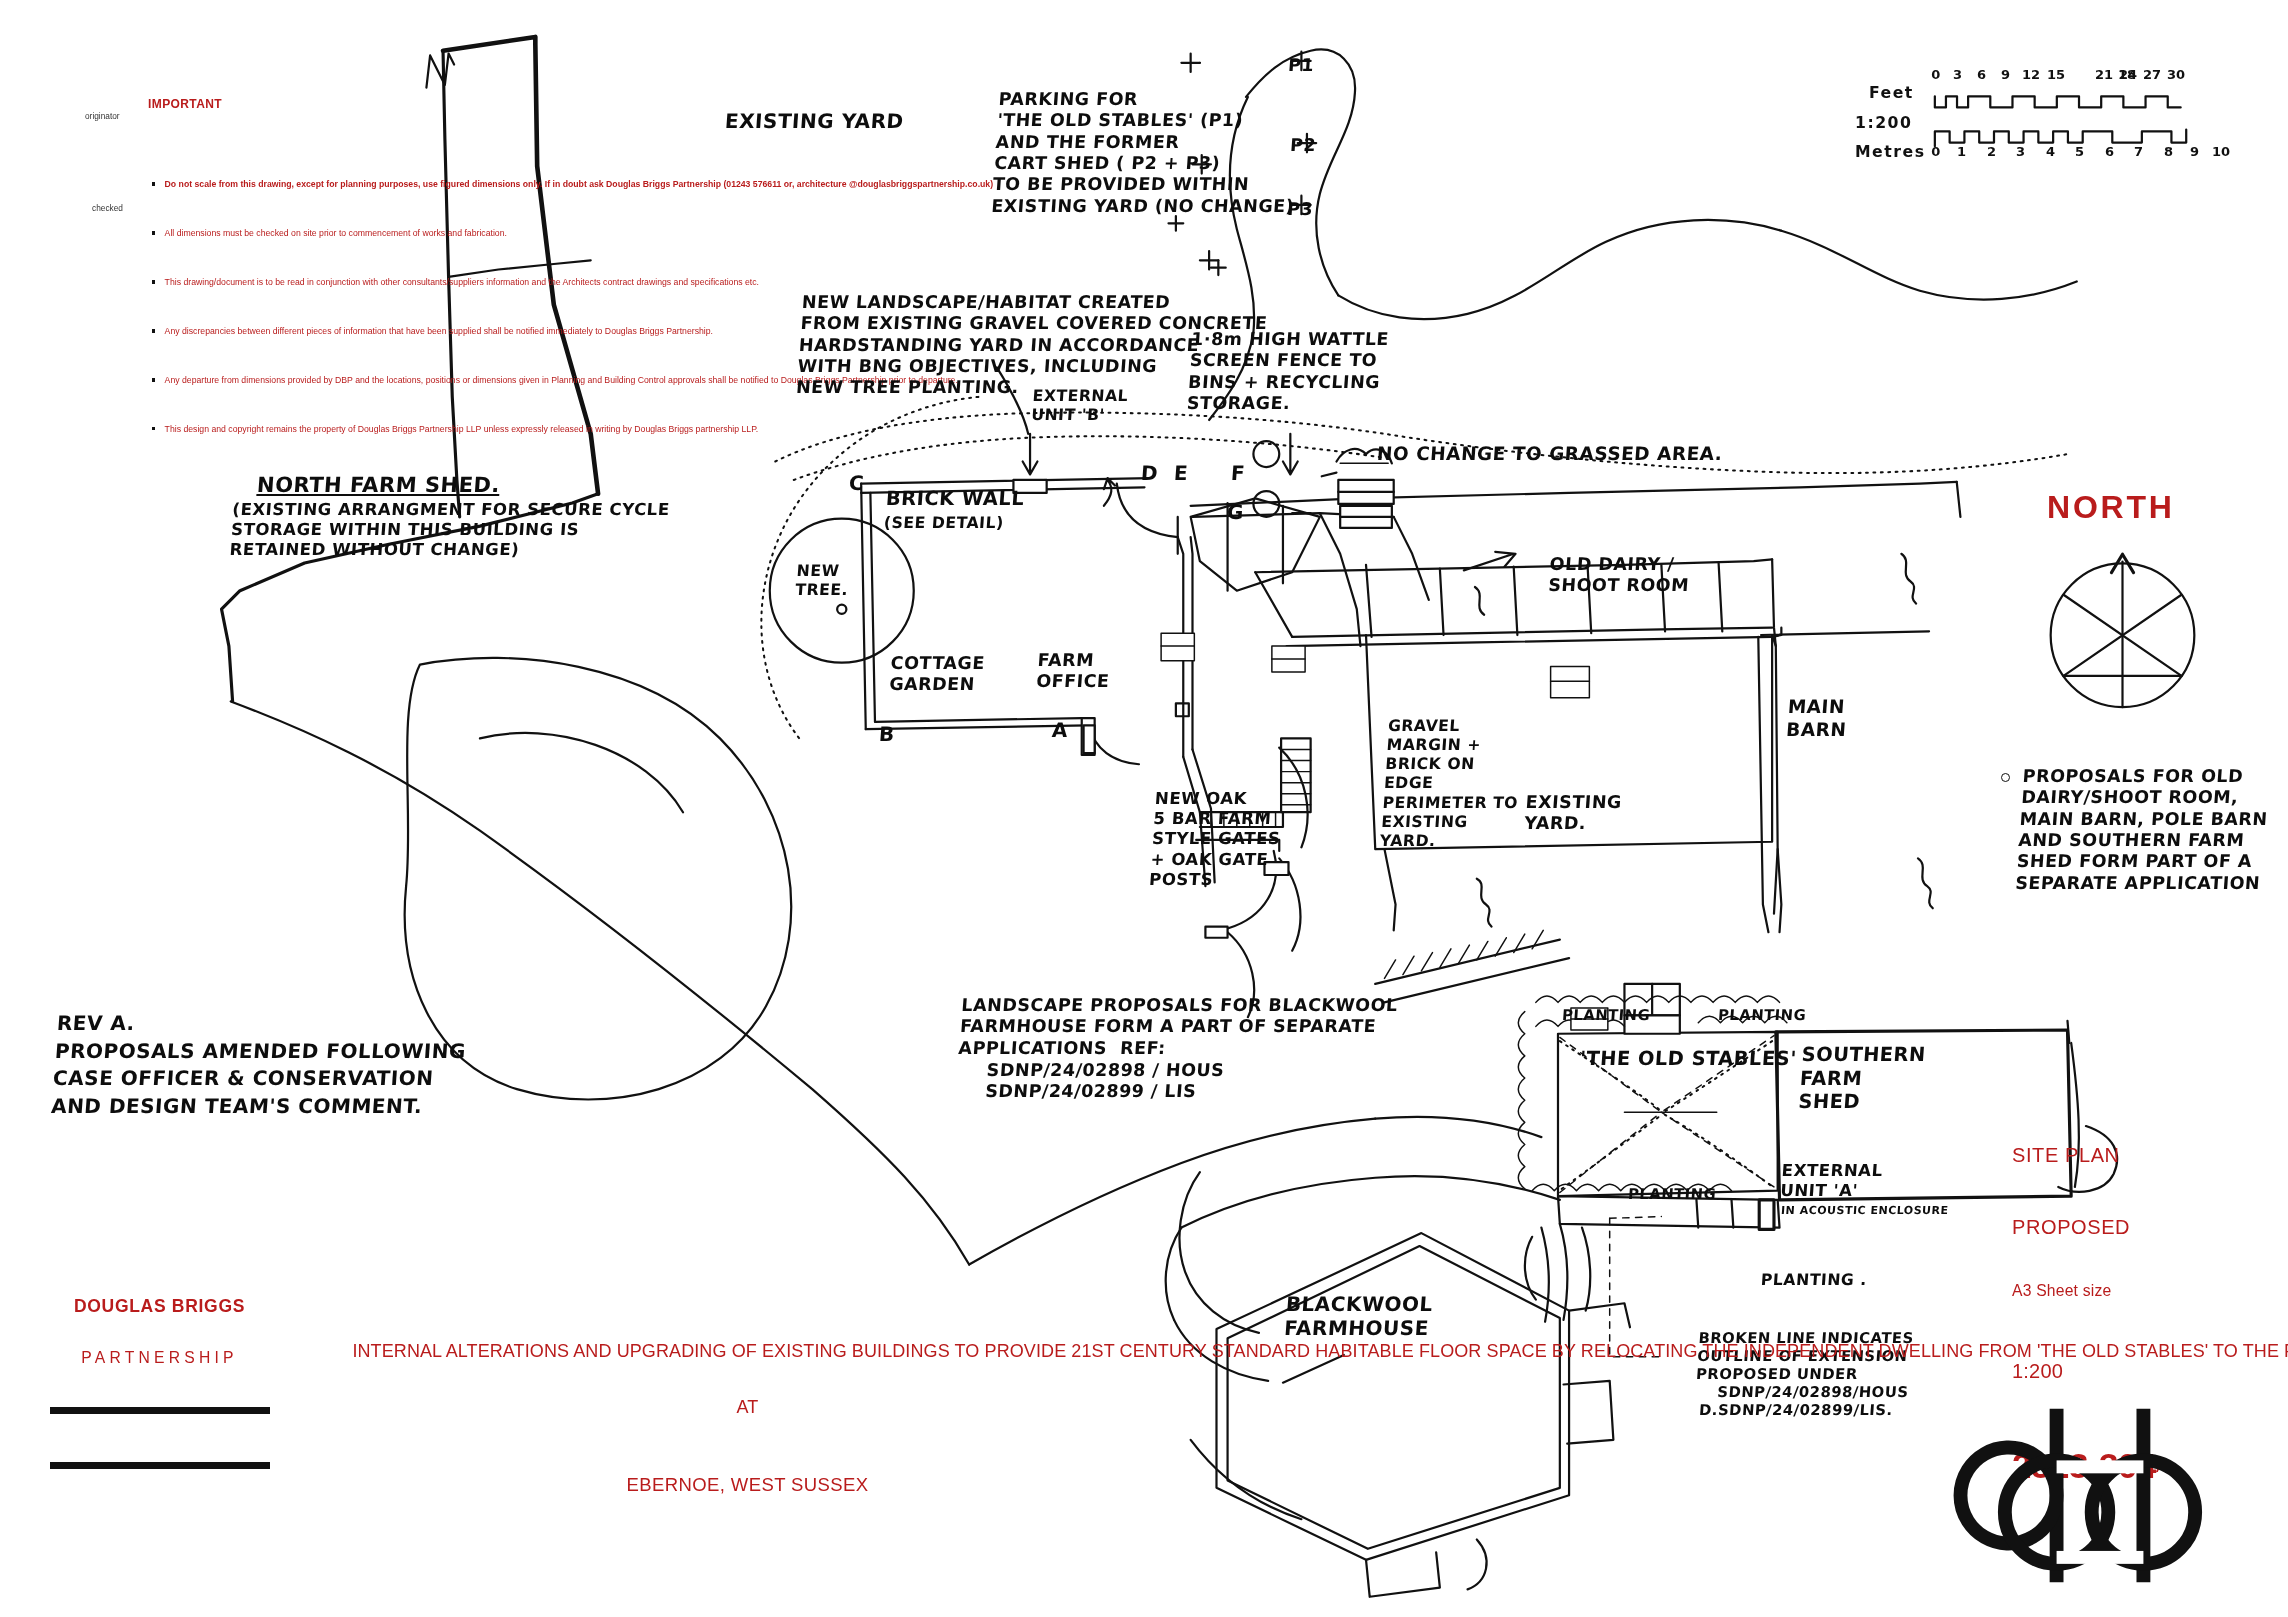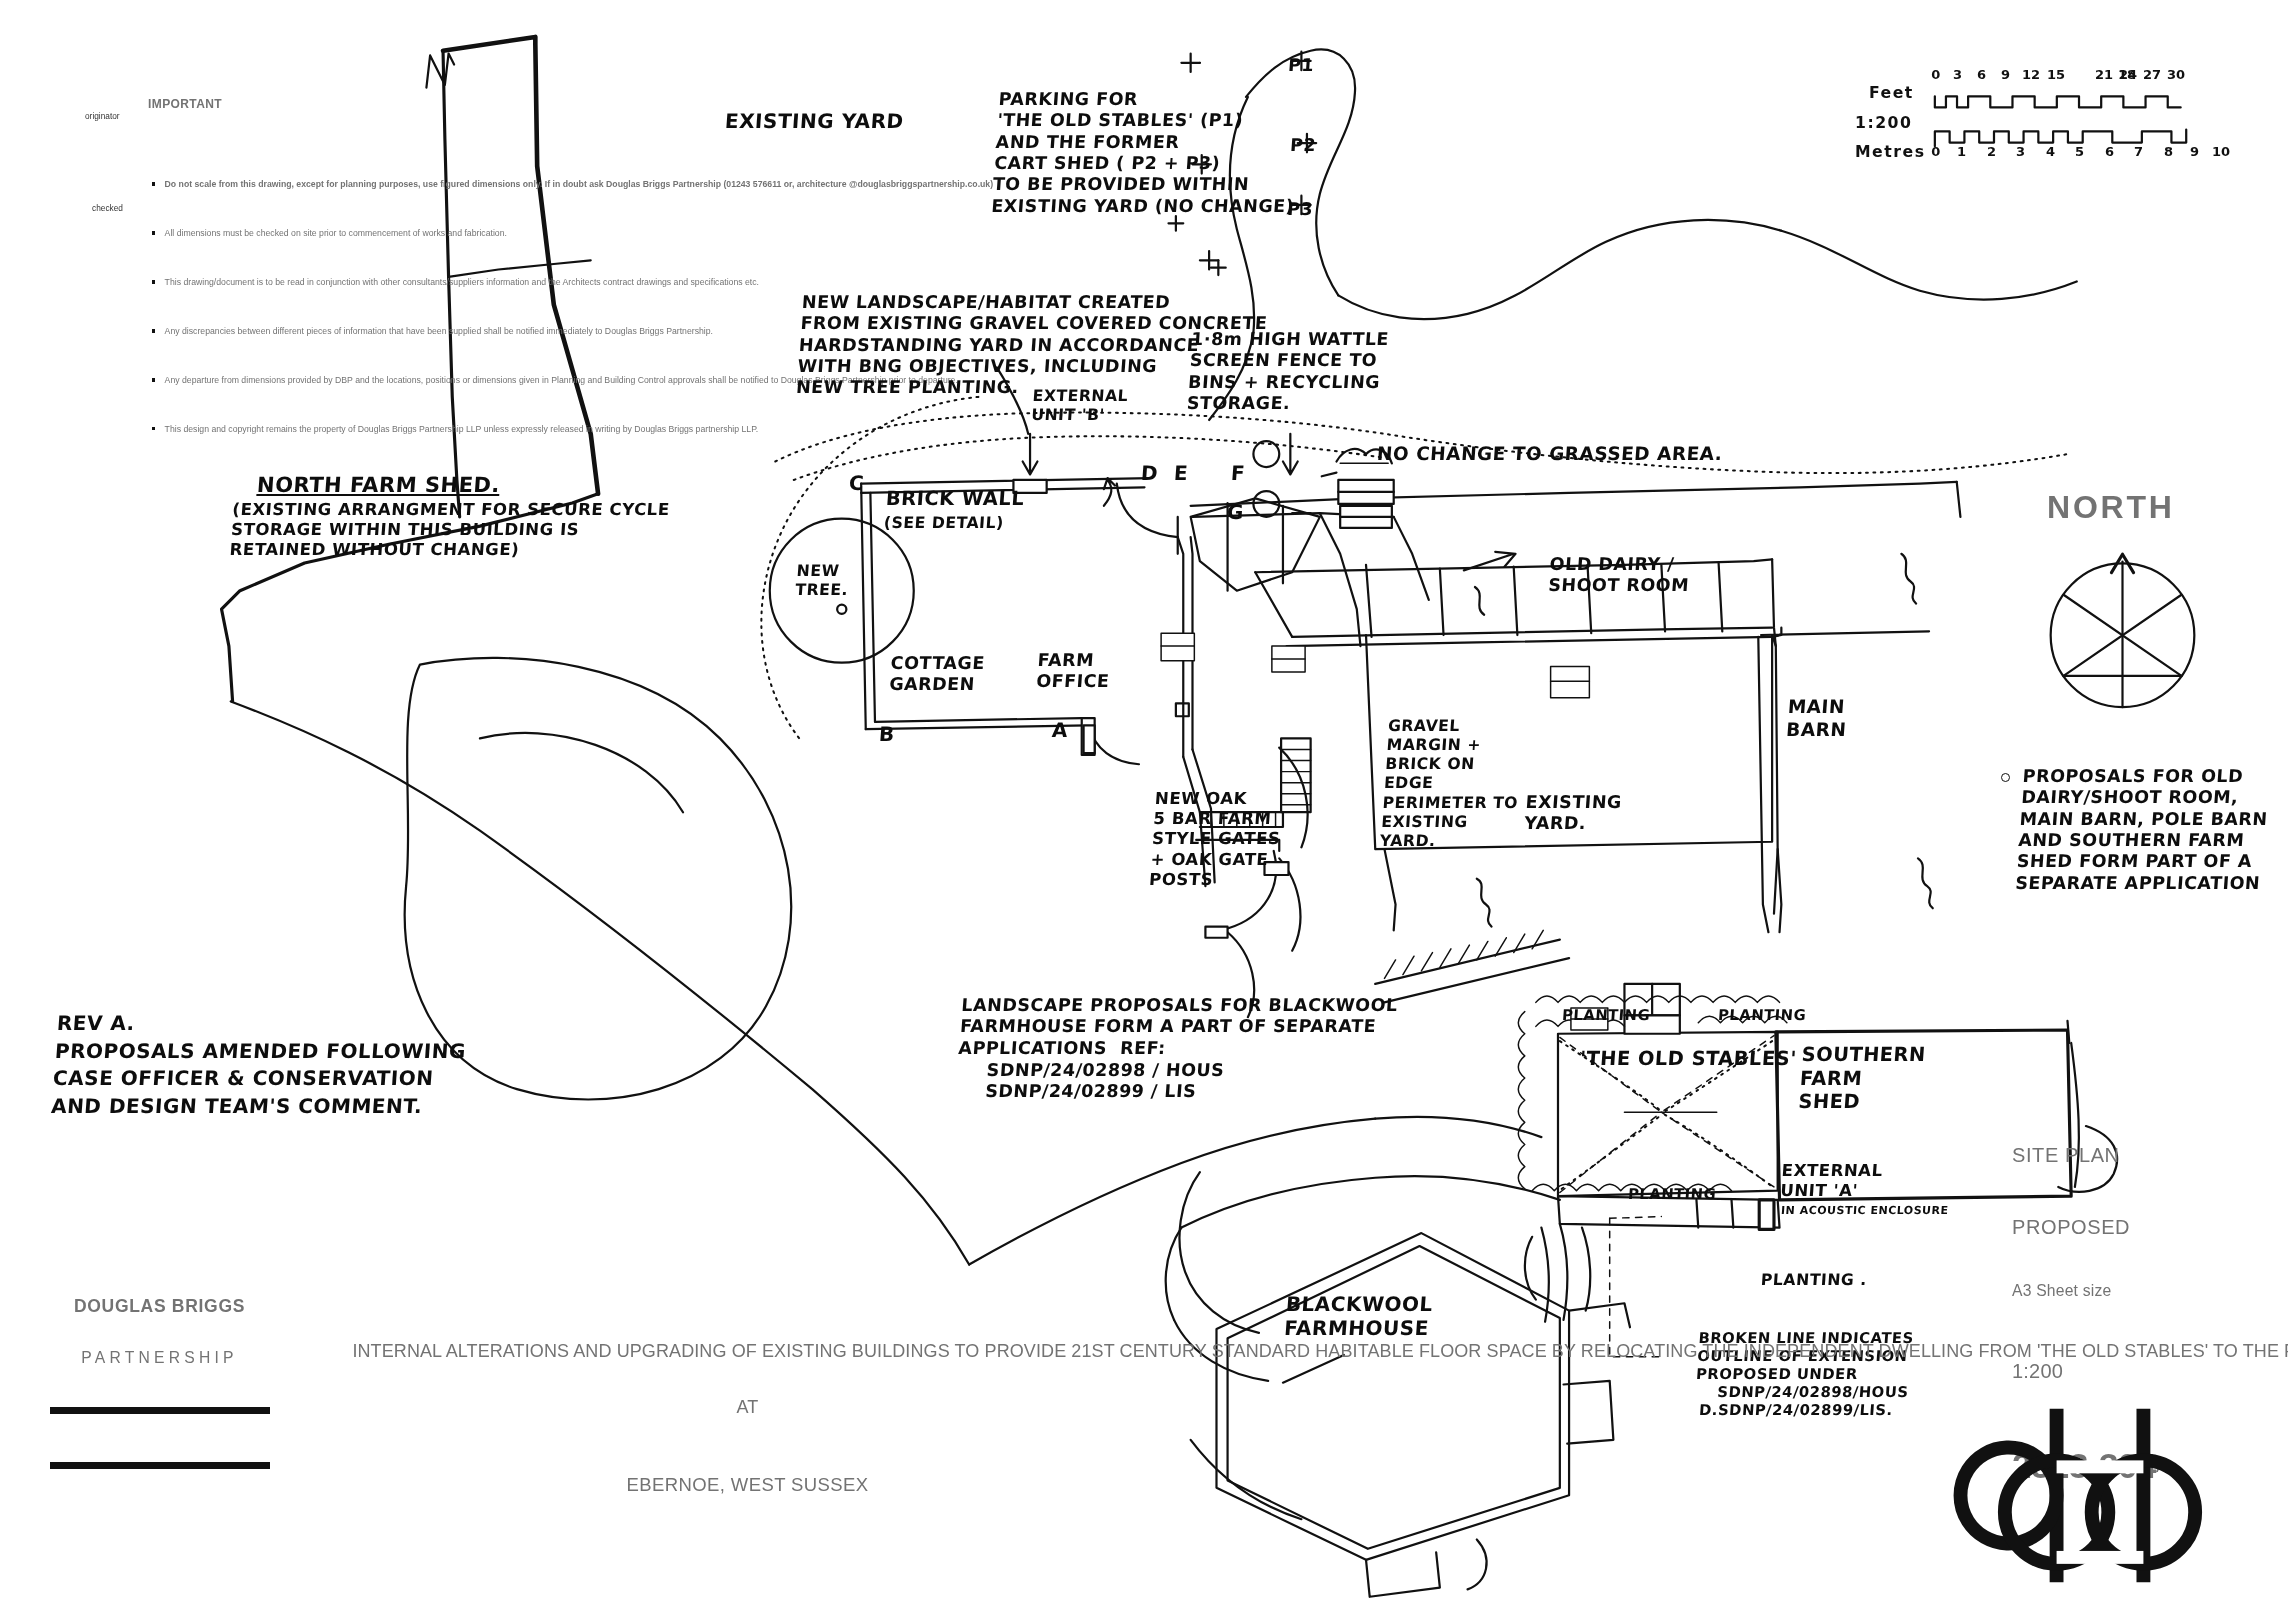--- a/index.html
+++ b/index.html
@@ -22,21 +22,21 @@
     font-family:"DejaVu Sans", sans-serif;
     font-weight:700;
     letter-spacing:0.5px;
     line-height:1.22;
     color:#0d0d0d;
     transform:skewX(-4deg);
     white-space:pre;
   }
   .print{
     font-family:"Liberation Sans", sans-serif;
-    color:#737373;
+    color:#b91c1c;
     white-space:pre;
   }
   svg{display:block;overflow:visible;}
   .ln{fill:none;stroke:#111;stroke-linecap:round;stroke-linejoin:round;}
   .ln1{stroke-width:1.6;}
   .ln15{stroke-width:2.4;}
   .ln2{stroke-width:3.4;}
   .lnthick{stroke-width:5;}
   .dash{stroke-dasharray:7 7;}
   .dot{stroke-dasharray:2 6;stroke-width:2.2;}

